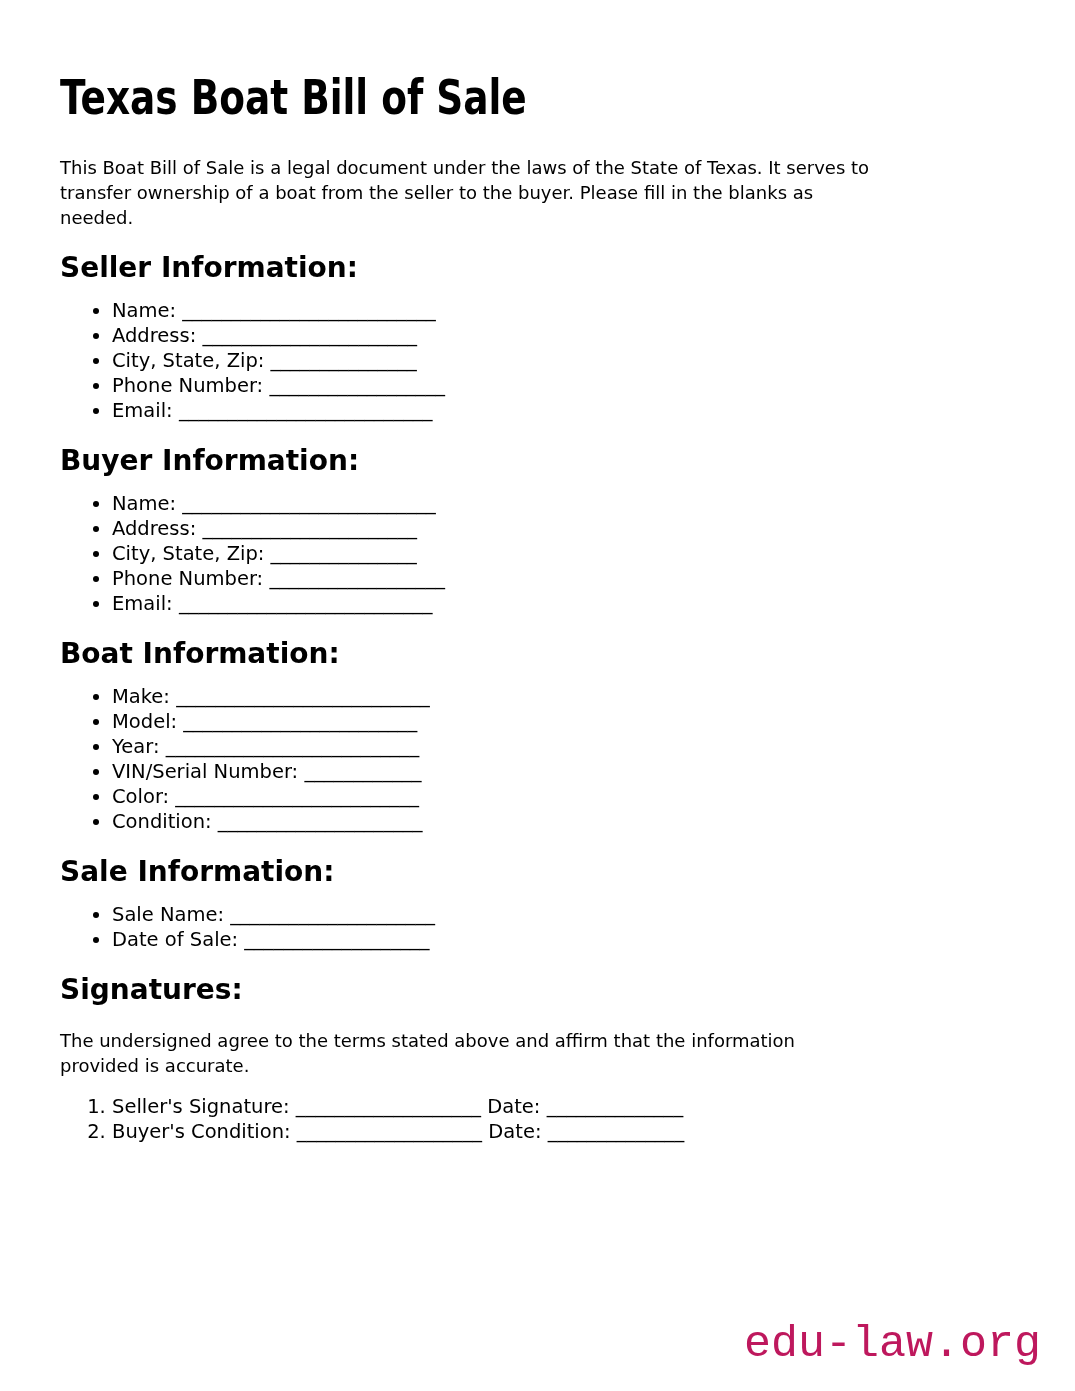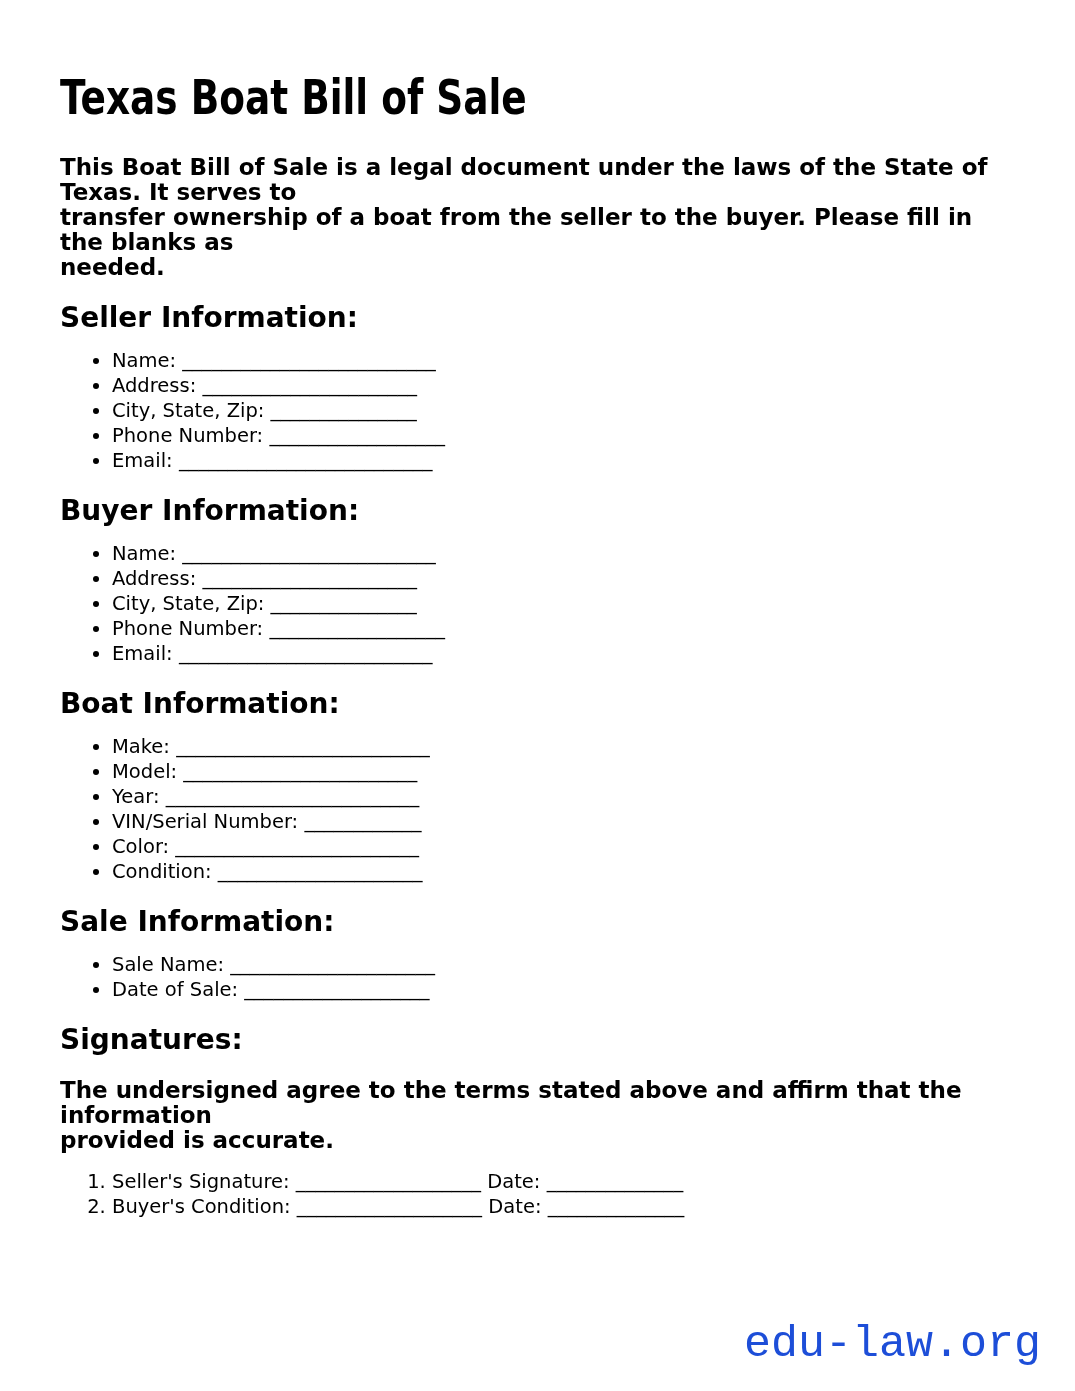--- a/index.html
+++ b/index.html
@@ -22,25 +22,24 @@
     margin: 0 0 30px 0;
     font-size: 48px;
     line-height: 55px;
     font-weight: bold;
     white-space: nowrap;
     transform: scaleX(0.78);
     transform-origin: left center;
   }
   .para {
     margin: 0;
-    font-size: 23px;
+    font-size: 18px;
     line-height: 25px;
     white-space: pre-line;
     max-width: 955px;
-    font-weight: bold;
   }
   .section-heading {
     margin: 24px 0 16px 0;
     font-size: 28px;
     line-height: 28px;
     font-weight: bold;
   }
   ul.field-list {
     margin: 0;
     padding: 0 0 0 52px;
@@ -66,21 +65,21 @@
     letter-spacing: 0;
     white-space: nowrap;
   }
   .watermark {
     position: absolute;
     right: 34px;
     bottom: 24px;
     font-family: "Liberation Mono", "DejaVu Sans Mono", monospace;
     font-size: 45px;
     line-height: 1;
-    color: #1d4ed8;
+    color: #be185d;
   }
 </style>
 </head>
 <body>
 
 <div class="page">
 
   <h1 class="doc-title">Texas Boat Bill of Sale</h1>
 
   <p class="para">This Boat Bill of Sale is a legal document under the laws of the State of Texas. It serves to

